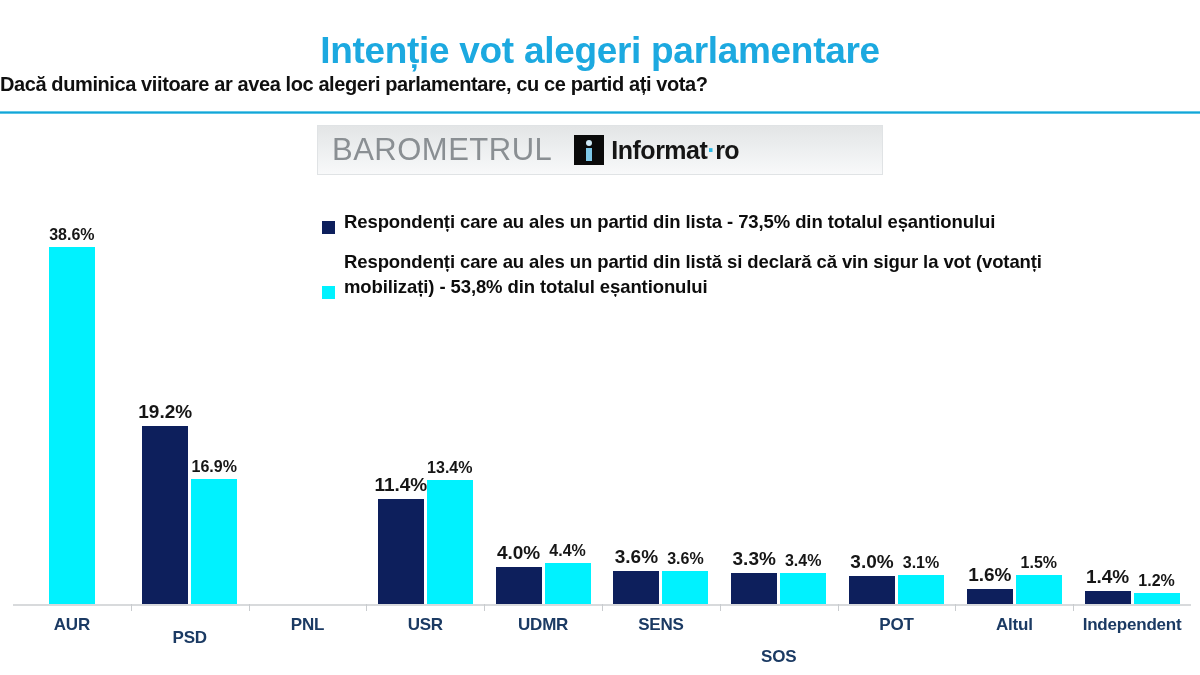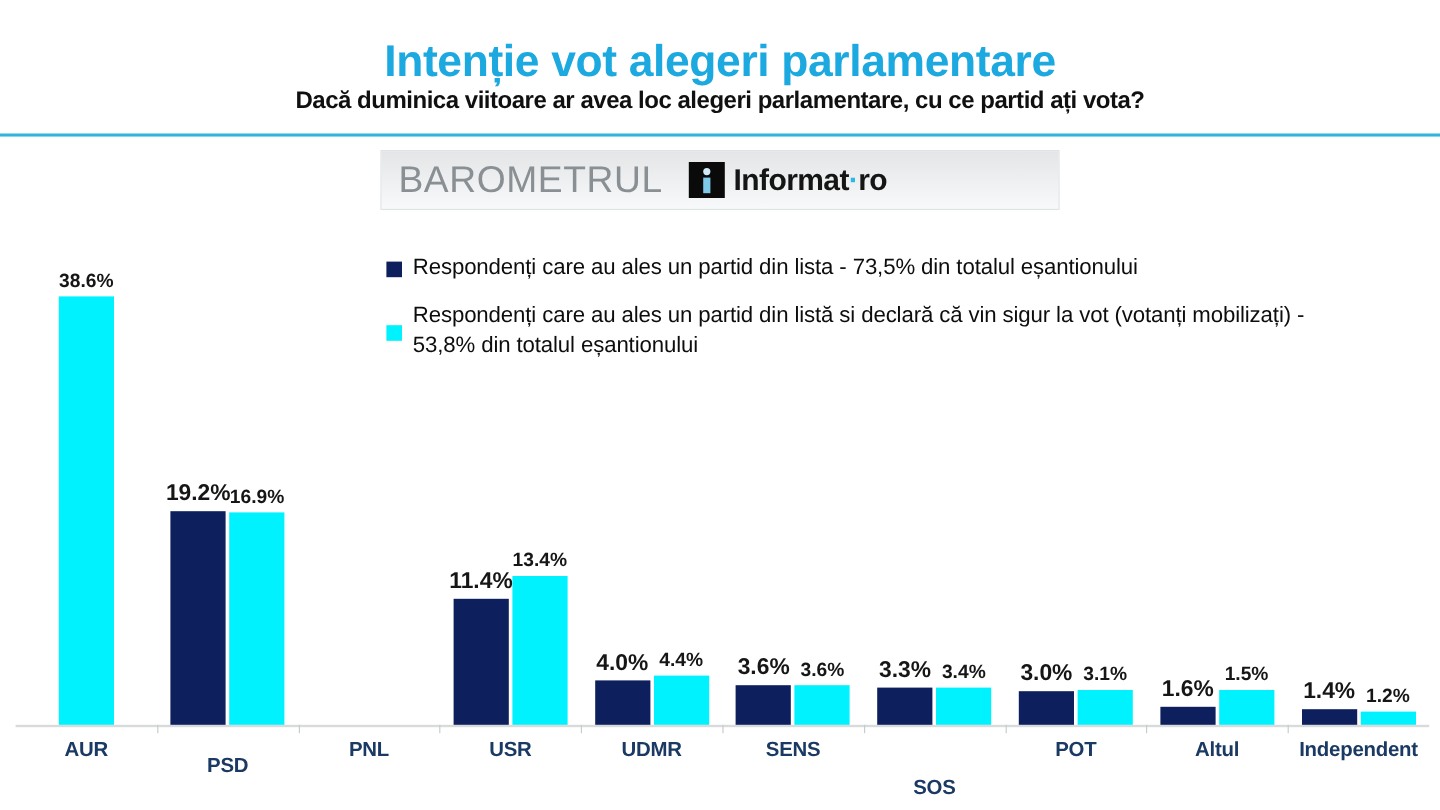--- a/index.html
+++ b/index.html
@@ -30,21 +30,21 @@
     font-size: 37px;
     font-weight: bold;
     color: #1ca9e0;
     letter-spacing: -0.3px;
     white-space: nowrap;
   }
   .chart-subtitle {
     position: absolute;
     left: 0; top: 73px;
     width: 1200px;
-    text-align: center;
+    text-align: left;
     font-size: 20px;
     font-weight: bold;
     color: #101010;
     letter-spacing: -0.4px;
     white-space: nowrap;
   }
   .header-rule {
     position: absolute;
     left: 0; top: 111px;
     width: 1200px;
@@ -146,22 +146,23 @@
   }
 
   
   .legend {
     position: absolute;
     left: 322px; top: 210px;
     width: 800px;
   }
   .legend-item {
     display: flex;
-    align-items: center;
+    align-items: flex-end;
     margin-bottom: 16px;
+    font-weight: bold;
   }
   .legend-swatch {
     width: 13px; height: 13px;
     flex: none;
     margin-top: 5px;
     margin-right: 9px;
   }
   .legend-label {
     font-size: 18.5px;
     color: #0d0d0d;
@@ -259,21 +260,21 @@
       <div class="bar secondary" style="height: 357px;">
         <span class="bar-value">38.6%</span>
       </div>
     </div>
     <div class="cat-label" style="left: 13px; width: 117.8px;">AUR</div>
     <div class="tick" style="left: 130.8px;"></div>
     <div class="bar-group" style="left: 141.7px; width: 96px;">
       <div class="bar primary" style="height: 177.575px;">
         <span class="bar-value">19.2%</span>
       </div>
-      <div class="bar secondary" style="height: 177px;">
+      <div class="bar secondary" style="height: 125px;">
         <span class="bar-value">16.9%</span>
       </div>
     </div>
     <div class="cat-label" style="left: 130.8px; width: 117.8px; margin-top: 13px;">PSD</div>
     <div class="tick" style="left: 248.6px;"></div>
     <div class="cat-label" style="left: 248.6px; width: 117.8px;">PNL</div>
     <div class="tick" style="left: 366.4px;"></div>
     <div class="bar-group" style="left: 377.3px; width: 96px;">
       <div class="bar primary" style="height: 105.435px;">
         <span class="bar-value">11.4%</span>

